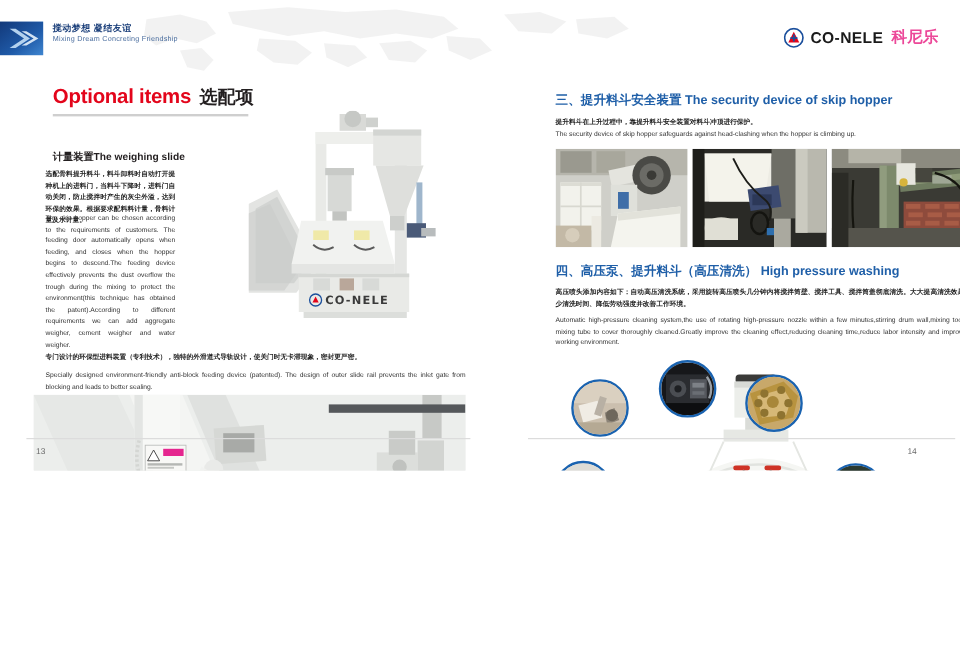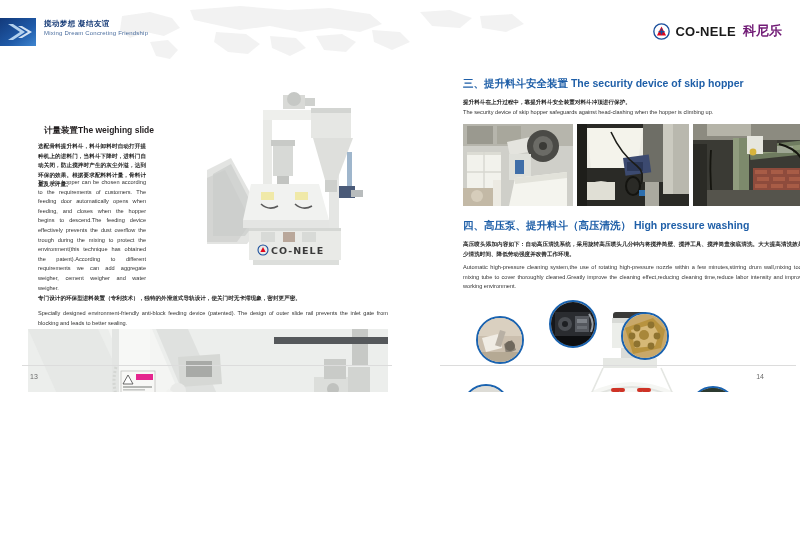--- a/index.html
+++ b/index.html
@@ -18,21 +18,21 @@
   .worldmap{position:absolute;left:120px;top:2px;width:560px;height:58px;opacity:.55;}
   .logo-badge{position:absolute;left:0;top:18px;width:36px;height:28px;
      background:linear-gradient(110deg,#16407f 0%,#1f5aa8 55%,#2d72c4 100%);overflow:hidden;}
   .chev{position:absolute;top:0;width:36px;height:28px;}
   .tagline{position:absolute;left:44px;top:20px;line-height:1.05;}
   .tagline .cn{font-size:7.5px;font-weight:bold;color:#1b3f7a;letter-spacing:.4px;white-space:nowrap;}
   .tagline .en{font-size:6px;color:#4a6somebody;color:#4a6d9e;letter-spacing:.2px;white-space:nowrap;margin-top:2px;}
   .brand{position:absolute;right:18px;top:22px;display:flex;align-items:center;gap:5px;}
   .brand-mark{width:17px;height:17px;position:relative;}
   .brand-txt{font-size:13px;font-weight:bold;color:#1a1a1a;letter-spacing:.3px;white-space:nowrap;}
-  .brand-cn{font-size:13px;font-weight:bold;color:#701a75;margin-left:2px;}
+  .brand-cn{font-size:13px;font-weight:bold;color:#ec4899;margin-left:2px;}
 
   
   .col-left{position:absolute;left:22px;top:66px;width:370px;height:430px;}
   .col-right{position:absolute;left:461px;top:66px;width:356px;height:430px;}
 
   .title-main{font-size:17px;font-weight:bold;color:#e3051b;letter-spacing:-.2px;
     display:inline-block;}
   .title-main-cn{font-size:15px;font-weight:bold;color:#231f20;margin-left:7px;display:inline-block;}
   .title-underline{width:168px;height:2px;background:#cfcfcf;margin-top:4px;}
 
@@ -107,20 +107,24 @@
           <rect x="6.6" y="9.4" width="7" height="1.7" fill="#1b4f9c"></rect>
         </svg>
       </div>
       <span class="brand-txt">CO-NELE</span>
       <span class="brand-cn">科尼乐</span>
     </div>
   </div>
 
   <div class="col-left">
 
+    <div style="position:absolute;left:22px;top:5px;">
+      <span class="title-main">Optional items</span><span class="title-main-cn">选配项</span>
+      <div class="title-underline"></div>
+    </div>
 
 
     <h3 class="sub" style="position:absolute;left:22px;top:59px;">计量装置The weighing slide</h3>
 
     <p class="body cn" style="position:absolute;left:16px;top:76px;width:108px;">选配骨料提升料斗，料斗卸料时自动打开提种机上的进料门，当料斗下降时，进料门自动关闭，防止搅拌时产生的灰尘外溢，达到环保的效果。根据要求配料料计量，骨料计量及水计量。</p>
 
     <p class="body" style="position:absolute;left:16px;top:112px;width:108px;">The skip hopper can be chosen according to the requirements of customers. The feeding door automatically opens when feeding, and closes when the hopper begins to descend.The feeding device effectively prevents the dust overflow the trough during the mixing to protect the environment(this technique has obtained the patent).According to different requirements we can add aggregate weigher, cement weigher and water weigher.</p>
 
     <div class="photo" style="left:185px;top:26px;width:185px;height:180px;background:#fff;">
       <svg viewBox="0 0 185 180">

